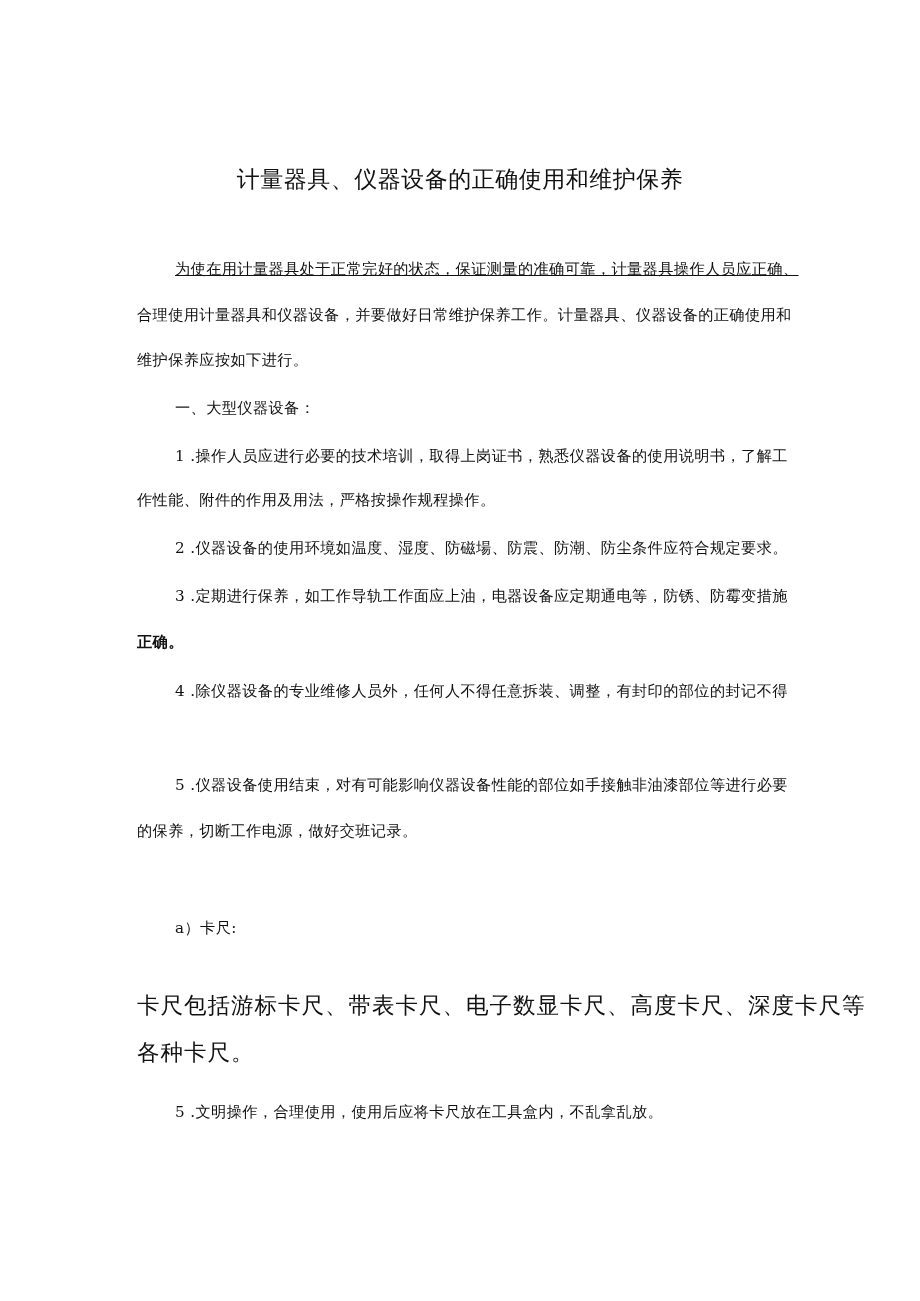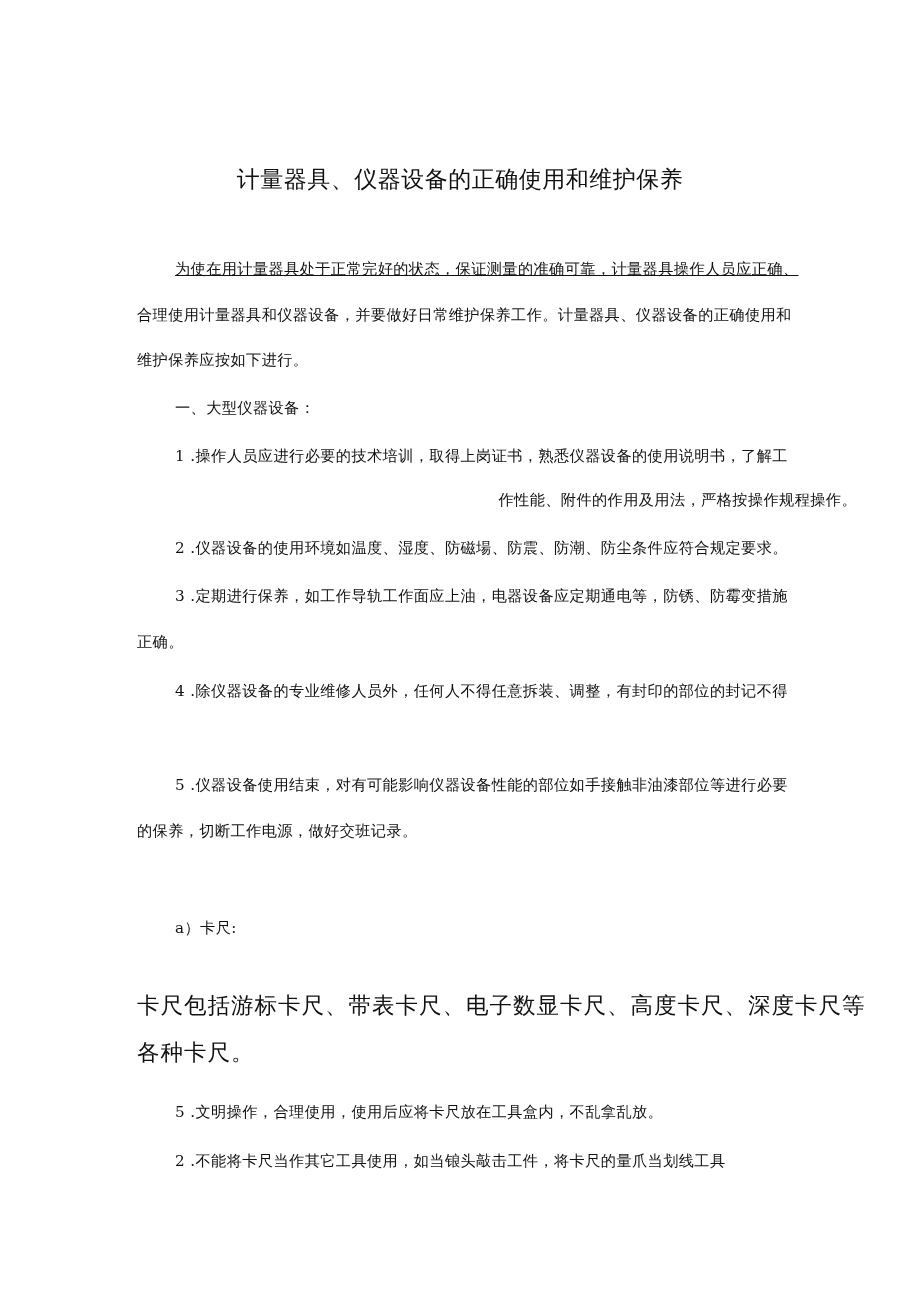--- a/index.html
+++ b/index.html
@@ -21,35 +21,34 @@
 
   <div class="title">计量器具、仪器设备的正确使用和维护保养</div>
 
   <div class="line indent" style="top:259px;text-decoration:underline;">为使在用计量器具处于正常完好的状态，保证测量的准确可靠，计量器具操作人员应正确、</div>
   <div class="line" style="top:305px;">合理使用计量器具和仪器设备，并要做好日常维护保养工作。计量器具、仪器设备的正确使用和</div>
   <div class="line" style="top:350px;">维护保养应按如下进行。</div>
 
   <div class="line indent" style="top:398px;">一、大型仪器设备：</div>
 
   <div class="line indent" style="top:446px;">1  .操作人员应进行必要的技术培训，取得上岗证书，熟悉仪器设备的使用说明书，了解工</div>
-  <div class="line" style="top:490px;text-align:right;">作性能、附件的作用及用法，严格按操作规程操作。</div>
+  <div class="line" style="top:490px;">作性能、附件的作用及用法，严格按操作规程操作。</div>
 
   <div class="line indent" style="top:538px;">2  .仪器设备的使用环境如温度、湿度、防磁場、防震、防潮、防尘条件应符合规定要求。</div>
 
   <div class="line indent" style="top:586px;">3  .定期进行保养，如工作导轨工作面应上油，电器设备应定期通电等，防锈、防霉变措施</div>
-  <div class="line" style="top:632px;">正确。</div>
+  <div class="line" style="top:632px;font-weight:bold;">正确。</div>
 
   <div class="line indent" style="top:681px;">4  .除仪器设备的专业维修人员外，任何人不得任意拆装、调整，有封印的部位的封记不得</div>
 
   <div class="line indent" style="top:775px;">5  .仪器设备使用结束，对有可能影响仪器设备性能的部位如手接触非油漆部位等进行必要</div>
   <div class="line" style="top:821px;">的保养，切断工作电源，做好交班记录。</div>
 
 
   <div class="line indent" style="top:918px;">a）卡尺:</div>
 
   <div class="line big" style="top:990px;">卡尺包括游标卡尺、带表卡尺、电子数显卡尺、高度卡尺、深度卡尺等</div>
   <div class="line big" style="top:1037px;">各种卡尺。</div>
 
   <div class="line indent" style="top:1102px;">5  .文明操作，合理使用，使用后应将卡尺放在工具盒内，不乱拿乱放。</div>
 
-  <div class="line indent" style="top:1151px;">2  .不能将卡尺当作其它工具使用，如当锒头敲击工件，将卡尺的量爪当划线工具</div>
 
 </div>
 
 </body></html>

